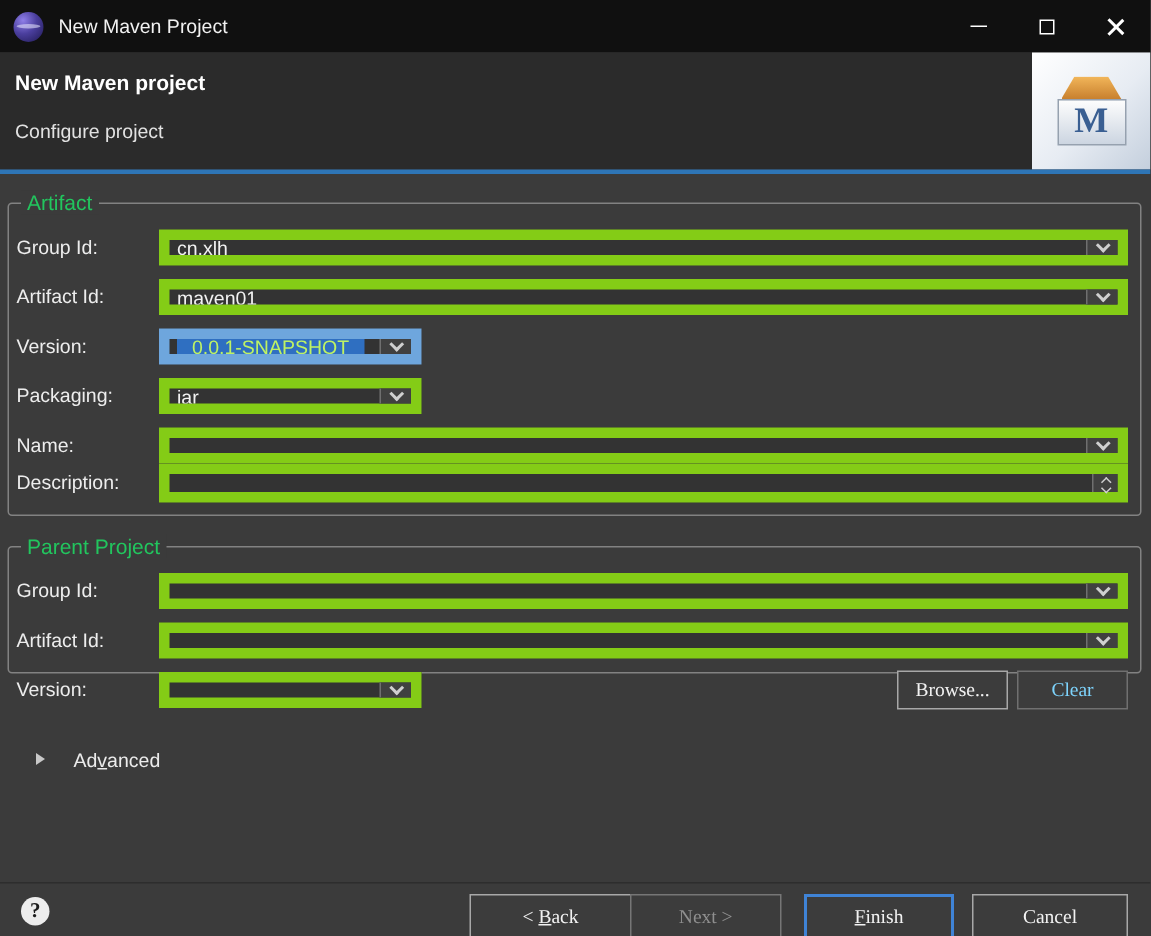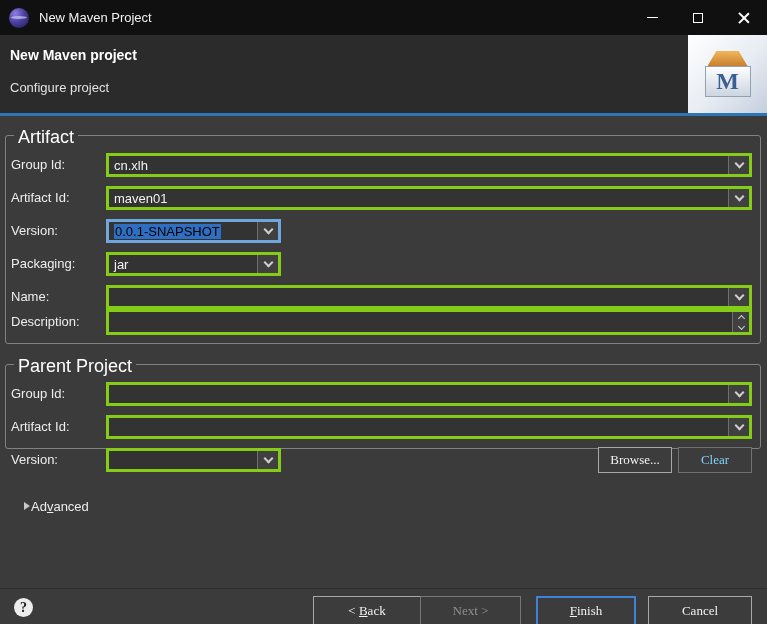--- a/index.html
+++ b/index.html
@@ -42,48 +42,48 @@
   .maven-face { position:absolute; bottom:0; left:1px; width:46px; height:31px;
     background:linear-gradient(#fdfdfd,#ccd5e1); border:1px solid #96a1af;
     display:flex; align-items:center; justify-content:center;
     font-family:"Liberation Serif", serif; font-weight:bold; font-size:24px; color:#3a5f92; }
   .accent-line { position:absolute; top:113px; left:0; width:767px; height:3px; background:#2e75b6; }
 
   
   .groupbox { position:absolute; border:1px solid #828282; border-radius:3px; }
   .gb-artifact { left:5px; top:135px; width:756px; height:209px; }
   .gb-parent   { left:5px; top:364px; width:756px; height:85px; }
-  .gb-label { position:absolute; top:-9px; left:8px; background:#3b3b3b; padding:0 4px; font-size:18px; color:#ffffff; }
+  .gb-label { position:absolute; top:-9px; left:8px; background:#3b3b3b; padding:0 4px; font-size:14px; color:#22c55e; }
 
   .row { position:absolute; left:0; width:100%; height:24px; }
   .row-label { position:absolute; left:5px; top:0; line-height:24px; font-size:13px; color:#ededed; white-space:nowrap; }
   .row.tall { height:26px; }
   .row.tall .row-label { line-height:26px; }
 
-  .combo, .textfield { position:absolute; top:0; height:24px; background:#333333; border:3px solid #84cc16; display:flex; align-items:stretch; }
+  .combo, .textfield { position:absolute; top:0; height:24px; background:#333333; border:7px solid #84cc16; display:flex; align-items:stretch; }
   .combo.full, .textfield.full { left:100px; width:646px; }
   .combo.narrow { left:100px; width:175px; }
   .combo.focused { border-color:#6ea6dd; }
   .combo-text { flex:1; display:flex; align-items:center; padding:0 5px; font-size:13px; color:#f2f2f2; white-space:nowrap; overflow:hidden; }
-  .sel { background:#2f6fc1; color:#000000; padding:0 1px; }
+  .sel { background:#2f6fc1; color:#bef264; padding:0 10px; }
   .combo-btn { width:21px; border-left:1px solid #6f6f6f; background:#404040; display:flex; align-items:center; justify-content:center; }
   .chev { width:7px; height:7px; border-right:2px solid #cfcfcf; border-bottom:2px solid #cfcfcf; transform:rotate(45deg); margin-top:-3px; }
   .textfield.tall { height:26px; }
   .spin-col { width:17px; border-left:1px solid #6f6f6f; background:#404040; display:flex; flex-direction:column; }
   .spin-btn { flex:1; display:flex; align-items:center; justify-content:center; }
   .chev-s { width:5px; height:5px; border-right:1.5px solid #cfcfcf; border-bottom:1.5px solid #cfcfcf; }
   .chev-s.up { transform:rotate(-135deg); margin-top:3px; }
   .chev-s.down { transform:rotate(45deg); margin-top:-2px; }
 
   .side-btn { position:absolute; top:-1px; height:26px; background:#3c3c3c; border:1px solid #a8a8a8; color:#f2f2f2; font-size:13px;
     display:flex; align-items:center; justify-content:center; }
   .side-btn.disabled { color:#7dd3fc; border-color:#707070; }
 
   
-  .advanced { position:absolute; left:8px; top:497px; height:18px; display:flex; align-items:center; gap:1px; font-size:13px; color:#ececec;padding-left:16px; }
+  .advanced { position:absolute; left:8px; top:497px; height:18px; display:flex; align-items:center; gap:19px; font-size:13px; color:#ececec;padding-left:16px; }
   .tri-right { width:0; height:0; border-left:6px solid #c8c8c8; border-top:4px solid transparent; border-bottom:4px solid transparent; }
   .mn { text-decoration:underline; }
 
   
   .footer-sep { position:absolute; left:0; top:588px; width:767px; height:1px; background:#2d2d2d; }
   .help-btn { position:absolute; left:14px; top:598px; width:19px; height:19px; border-radius:50%;
     background:#ededed; color:#1d1d1d; display:flex; align-items:center; justify-content:center;
     font-weight:bold; font-size:14px; border:none; }
   .footer-btn { position:absolute; top:596px; height:30px; background:#3c3c3c; border:1px solid #a8a8a8;
     color:#f2f2f2; font-size:13px; display:flex; align-items:center; justify-content:center; white-space:pre; }

